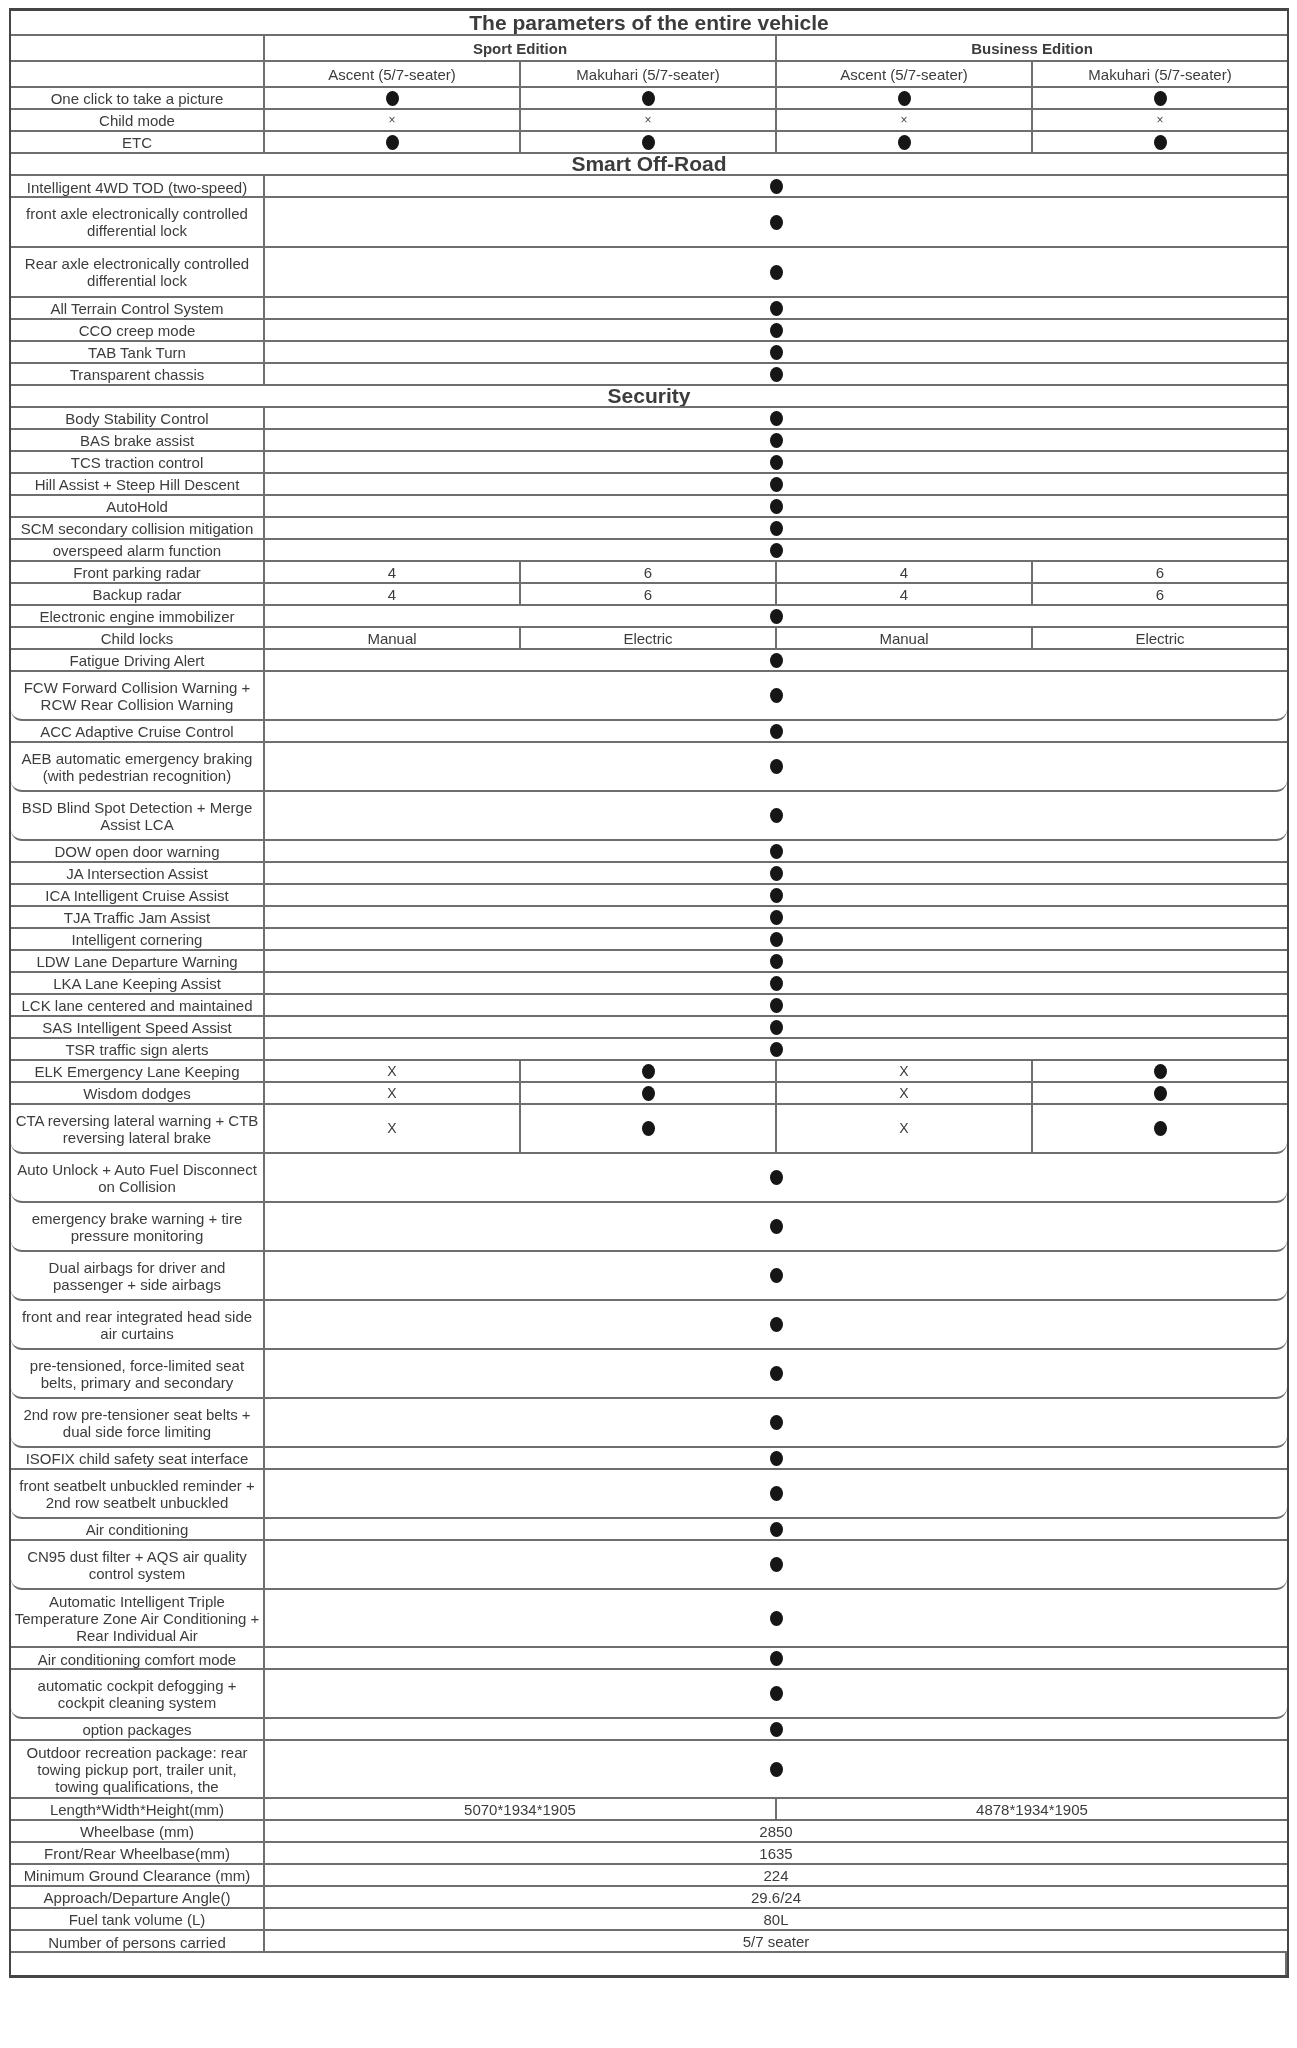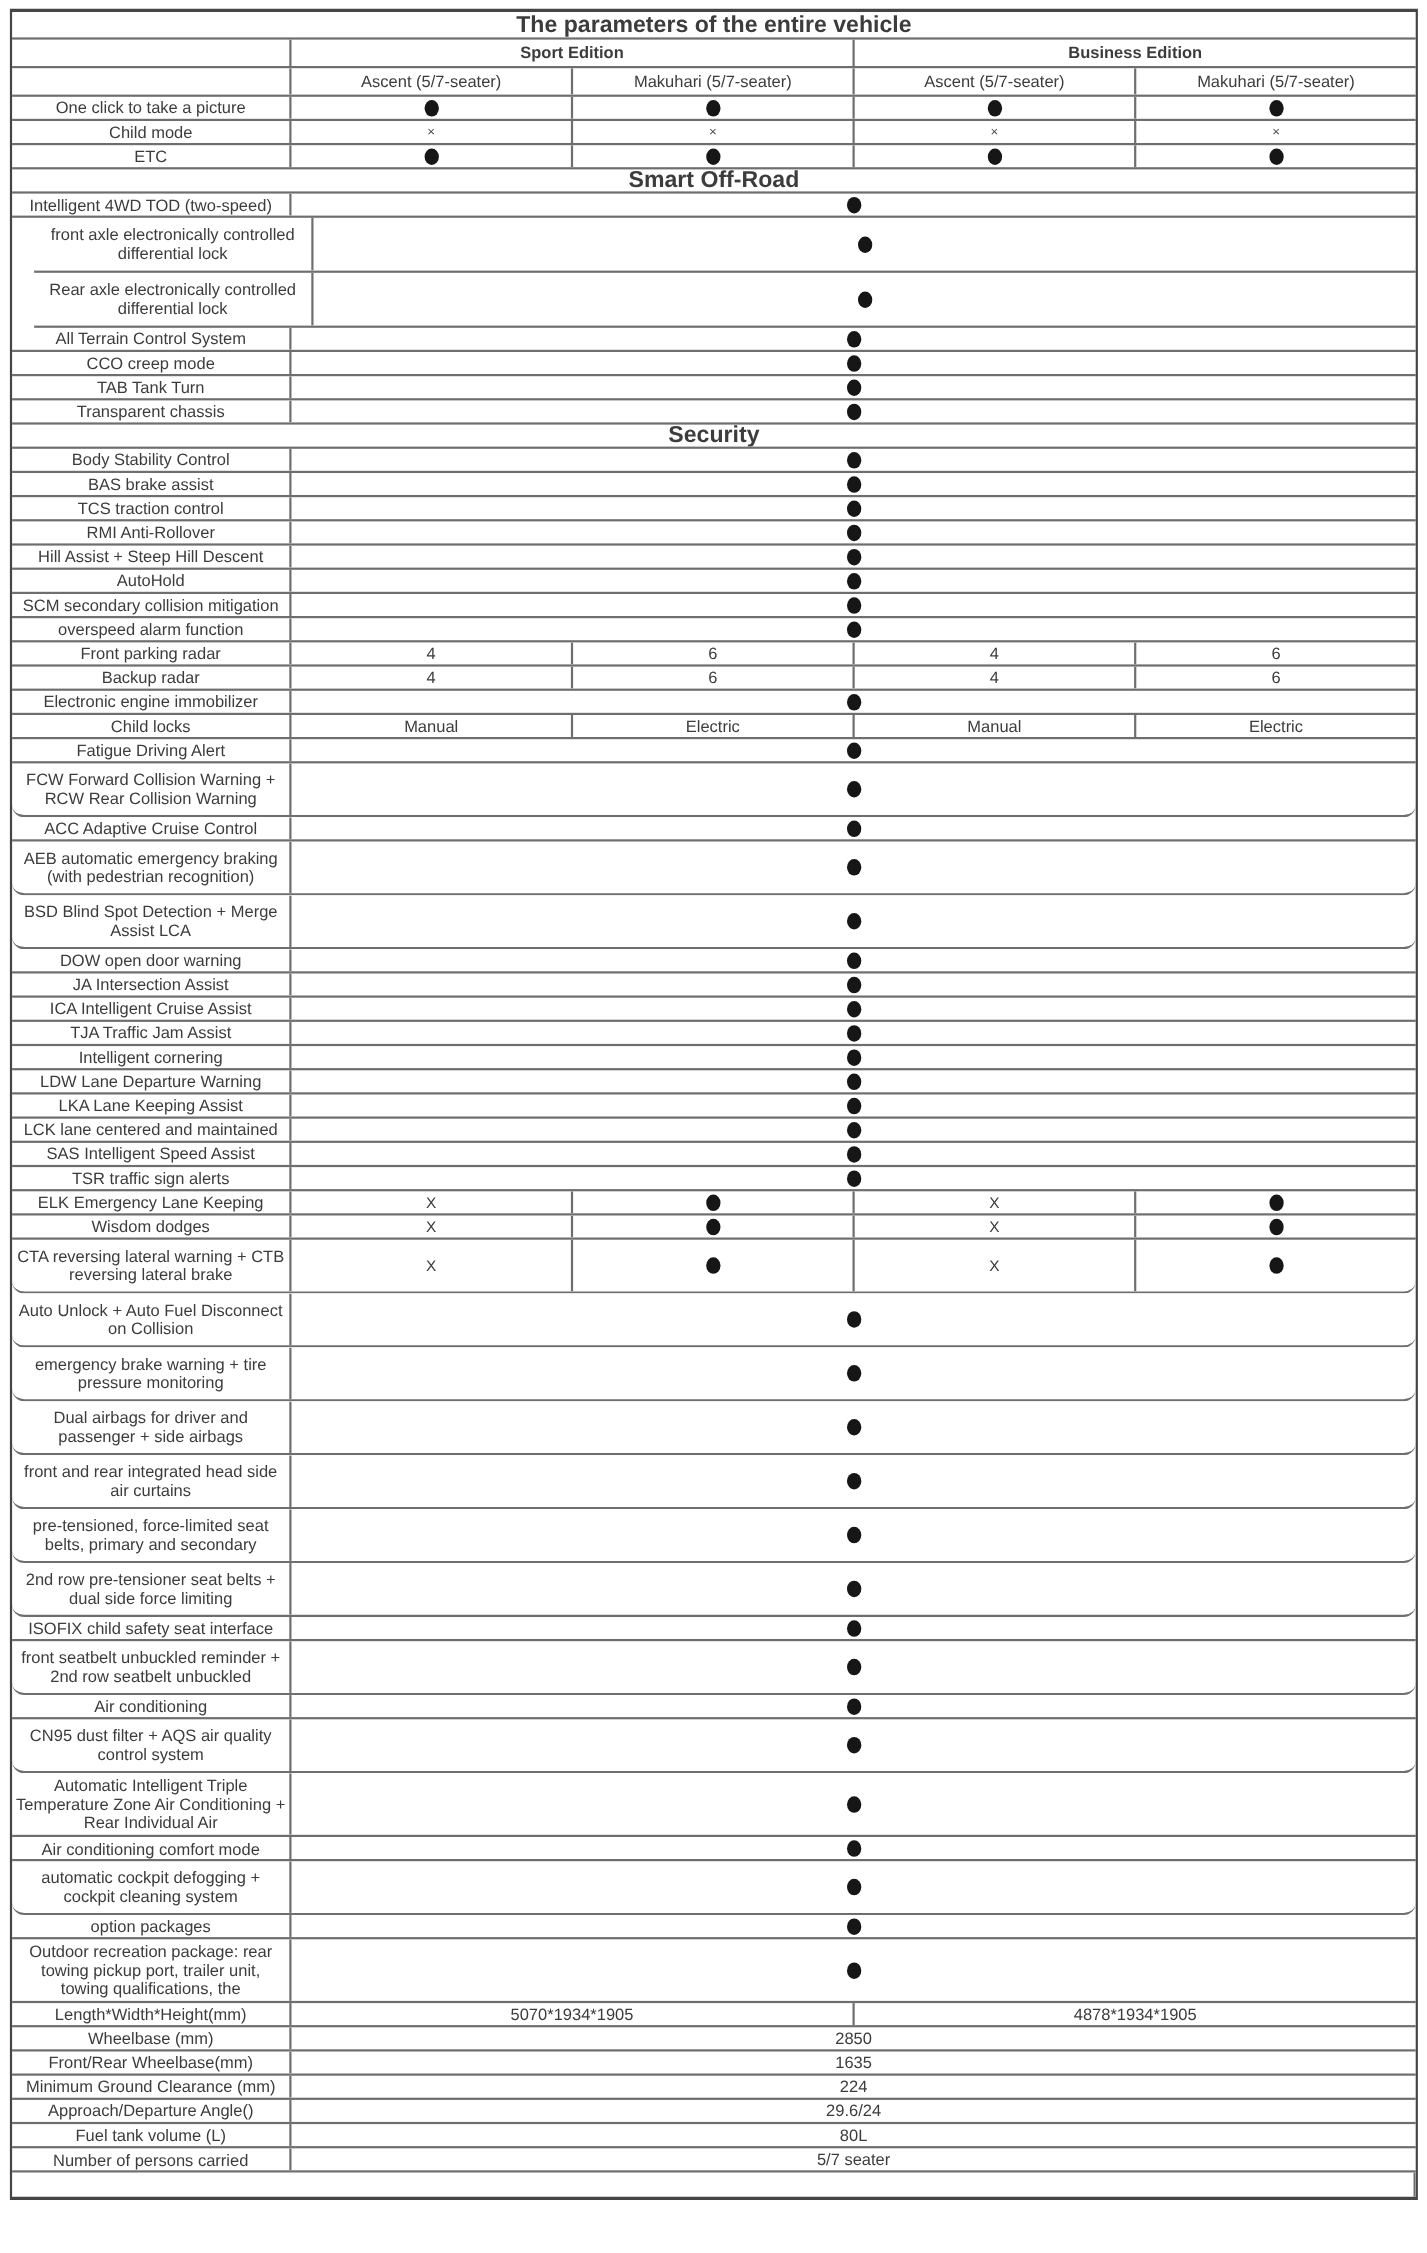--- a/index.html
+++ b/index.html
@@ -13,21 +13,21 @@
     position:absolute; left:9px; top:8px; width:1280px;
     border:2px solid #454545; border-top-width:3px; border-bottom-width:3px;
     background:#fff;
   }
   .row { display:flex; align-items:stretch; border-bottom:2px solid #6e6e6e; overflow:hidden; }
   .row:last-child { border-bottom:none;flex-direction:column; }
   .h-hdr  { height:25px; }
   .h-hdr2 { height:26px; }
   .h-s { height:22px; }
   .h-m { height:49px;border-radius:11px; }
-  .h-t { height:50px;margin-left:20px; }
+  .h-t { height:50px; }
   .h-l { height:58px; }
   .lab {
     flex:0 0 254px; border-right:2px solid #6e6e6e;
     display:flex; flex-direction:column; align-items:center; justify-content:center;
     text-align:center; font-size:15px; line-height:17px; padding:0 3px; overflow:hidden;
   }
   .lab.clip { justify-content:flex-start; padding-top:3px; }
   .vals { flex:1 1 auto; display:flex; align-items:stretch; min-width:0; }
   .cell {
     flex:1 1 0; border-right:2px solid #6e6e6e;
@@ -223,30 +223,20 @@
           <div>TCS traction control</div>
         </div>
         <div class="vals">
           <div class="cell">
             <span class="dot"></span>
           </div>
         </div>
       </div>
       <div class="row h-s">
         <div class="lab">
-          <div>RMI Anti-Rollover</div>
-        </div>
-        <div class="vals">
-          <div class="cell">
-            <span class="dot"></span>
-          </div>
-        </div>
-      </div>
-      <div class="row h-s">
-        <div class="lab">
           <div>Hill Assist + Steep Hill Descent</div>
         </div>
         <div class="vals">
           <div class="cell">
             <span class="dot"></span>
           </div>
         </div>
       </div>
       <div class="row h-s">
         <div class="lab">

